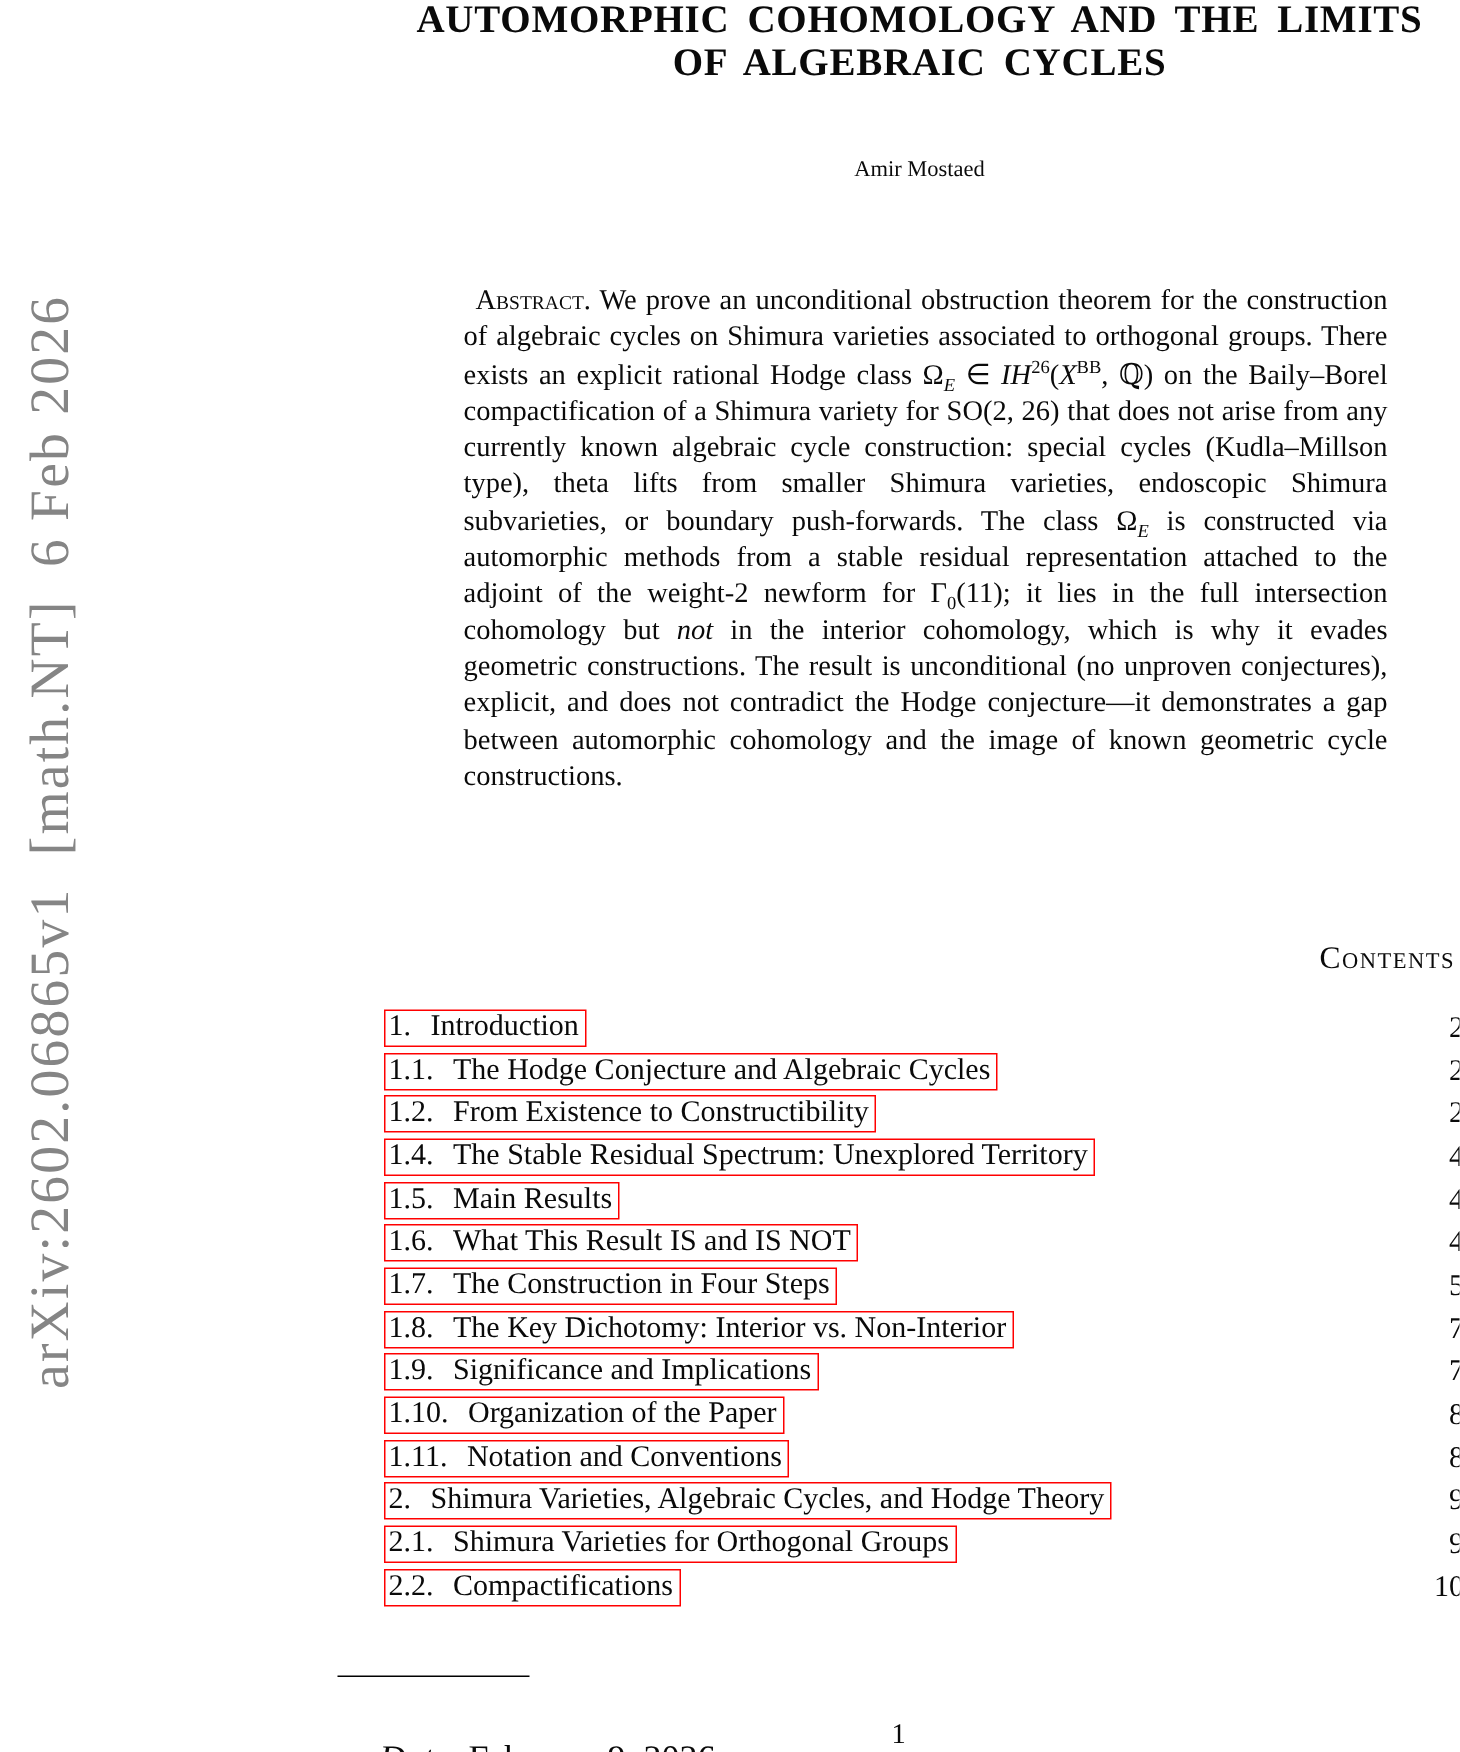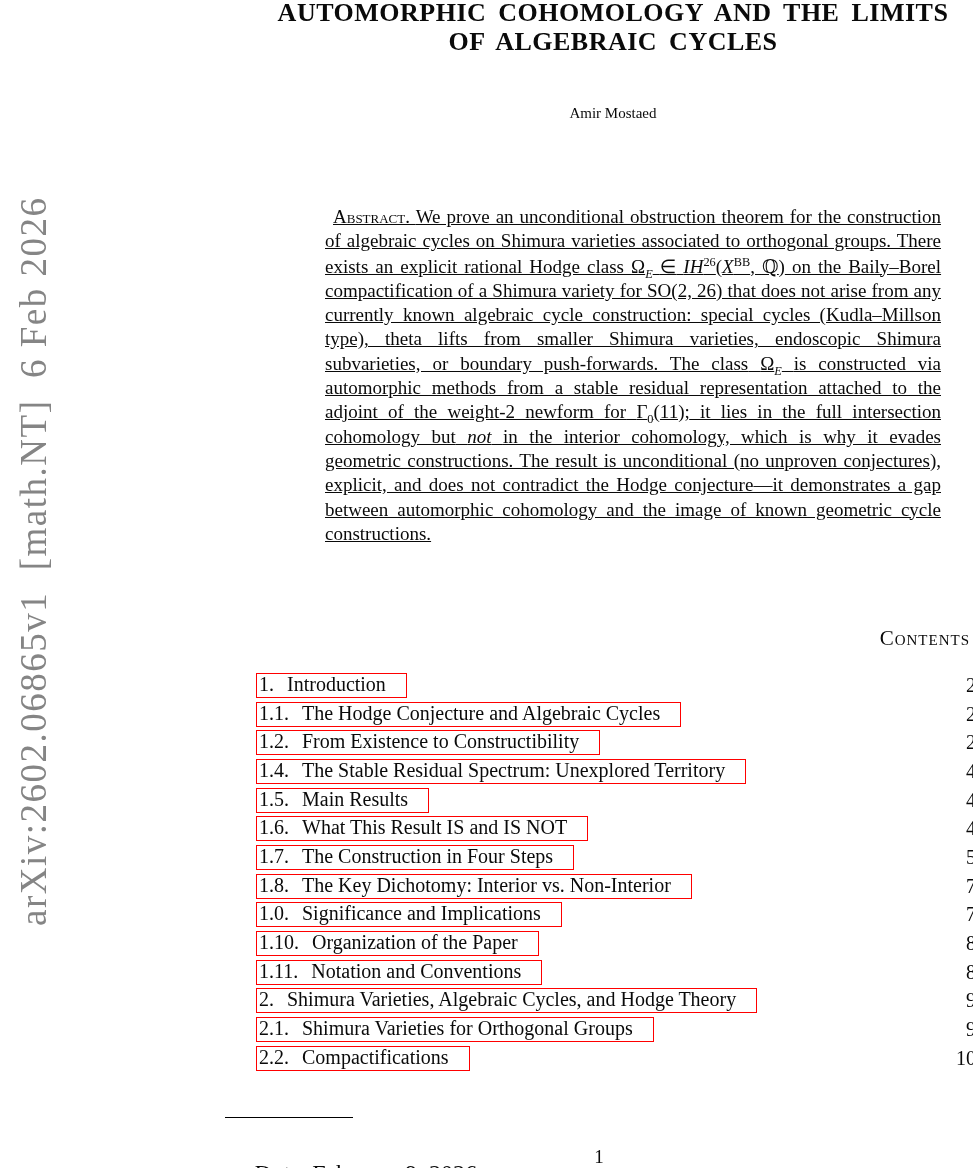--- a/index.html
+++ b/index.html
@@ -44,26 +44,25 @@
 
   .author {
     position:absolute; top:105px; left:0; right:0;
     text-align:center;
     font-size:15px;
   }
 
   .abstract {
     position:absolute; top:189px; left:53px;
     width:616px;
-    margin:16px;
+    margin:0;
     font-size:19px;
     line-height:24.3px;
     text-align:justify;
     text-indent:8px;
-    text-decoration:underline;
   }
   .sc { font-variant:small-caps; }
   .abstract .mi i, .mi i { font-style:italic; }
   .mi sup { font-size:0.65em; vertical-align:super; line-height:0; }
   .mi sub { font-size:0.65em; vertical-align:sub; line-height:0; font-style:italic; }
   .mi sub.rm { font-style:normal; }
   .bb { font-family:"DejaVu Serif","DejaVu Sans",serif; }
 
   .contents-heading {
     position:absolute; top:626px; left:0; right:0;
@@ -78,21 +77,21 @@
   }
   .toc-row {
     height:28.7px;
     display:flex;
     align-items:center;
     font-size:20px;
   }
   .toc-link {
     display:inline-block;
     border:1.5px solid #ff0000;
-    padding:0 20px 2px 2px;
+    padding:0 4px 2px 2px;
     line-height:21px;
     cursor:pointer;
   }
   .toc-num { margin-right:13px; }
   .toc-page { margin-left:auto; }
 
   .footnote-rule {
     position:absolute;
     left:225px; top:1117px;
     width:128px;
@@ -174,21 +173,21 @@
     <span class="toc-link"><span class="toc-num">1.7.</span><span class="toc-title">The Construction in Four Steps</span></span>
     <span class="toc-page">5</span>
   </div>
 
   <div class="toc-row">
     <span class="toc-link"><span class="toc-num">1.8.</span><span class="toc-title">The Key Dichotomy: Interior vs. Non-Interior</span></span>
     <span class="toc-page">7</span>
   </div>
 
   <div class="toc-row">
-    <span class="toc-link"><span class="toc-num">1.0.</span><span class="toc-title">Significance and Implications</span></span>
+    <span class="toc-link"><span class="toc-num">1.9.</span><span class="toc-title">Significance and Implications</span></span>
     <span class="toc-page">7</span>
   </div>
 
   <div class="toc-row">
     <span class="toc-link"><span class="toc-num">1.10.</span><span class="toc-title">Organization of the Paper</span></span>
     <span class="toc-page">8</span>
   </div>
 
   <div class="toc-row">
     <span class="toc-link"><span class="toc-num">1.11.</span><span class="toc-title">Notation and Conventions</span></span>

